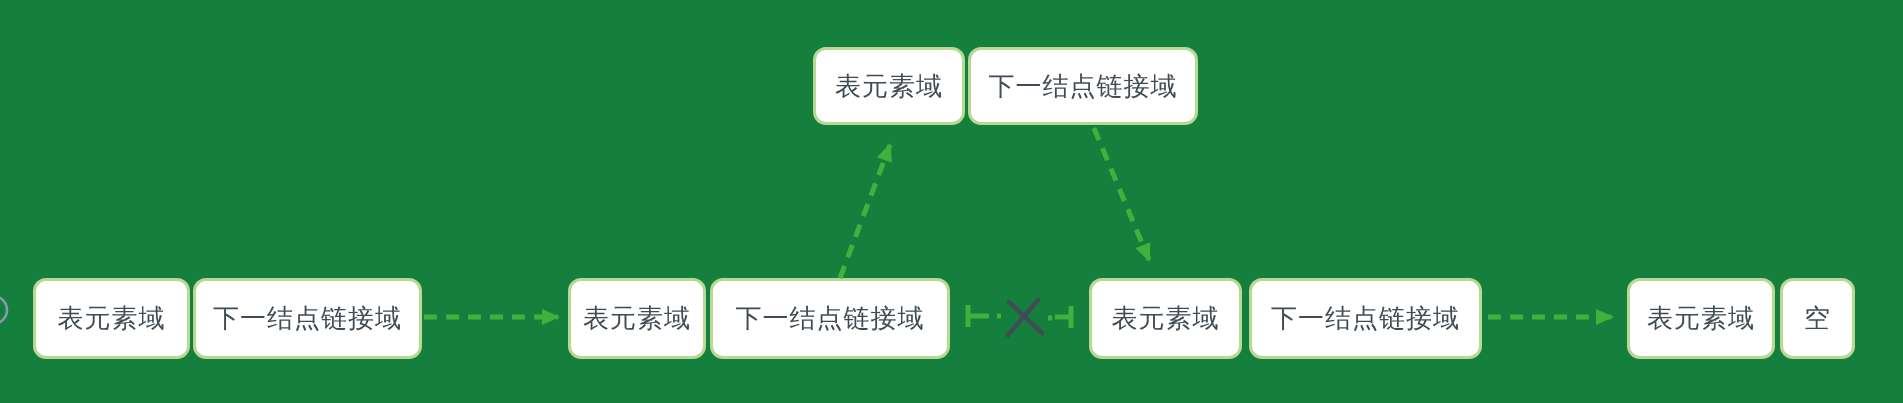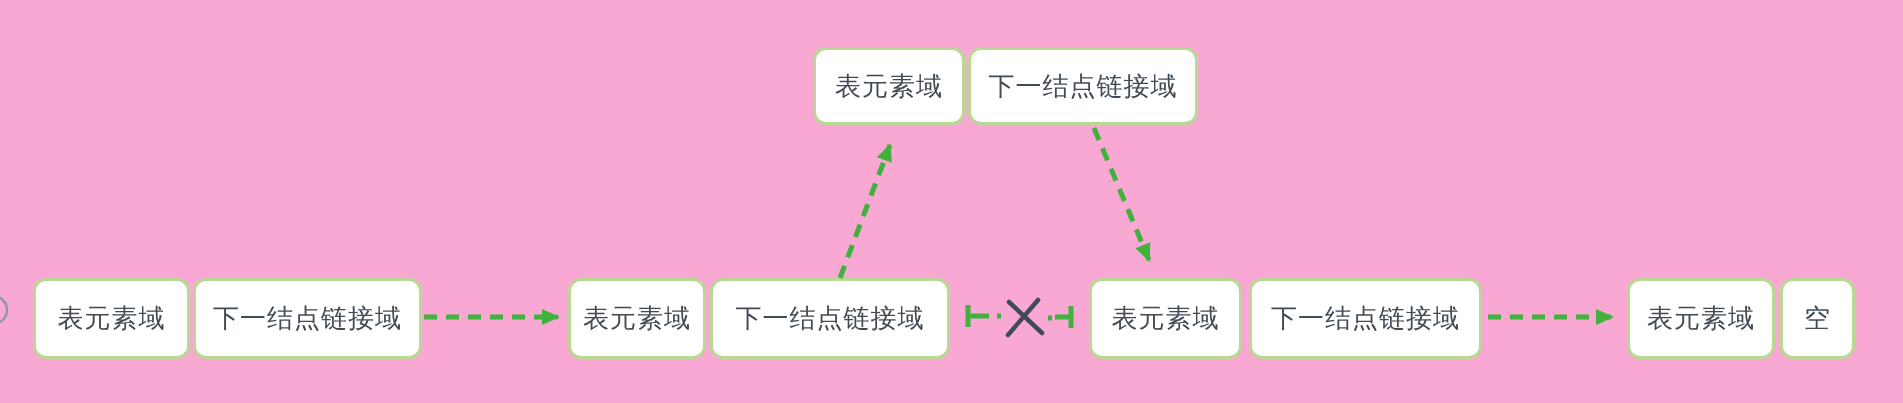--- a/index.html
+++ b/index.html
@@ -1,20 +1,20 @@
 <!DOCTYPE html>
 <html><head>
 <meta charset="utf-8">
 <style>
   html, body { margin: 0; padding: 0; background: #ffffff; }
   .stage {
     position: relative;
     width: 1903px;
     height: 403px;
-    background: #f9a8d4;
+    background: #15803d;
     overflow: hidden;
     font-family: "DejaVu Sans", "Liberation Sans", sans-serif;
   }
   .field-box {
     position: absolute;
     box-sizing: border-box;
     background: #ffffff;
     border: 3px solid #b9d893;
     border-radius: 13px;
     display: flex;

